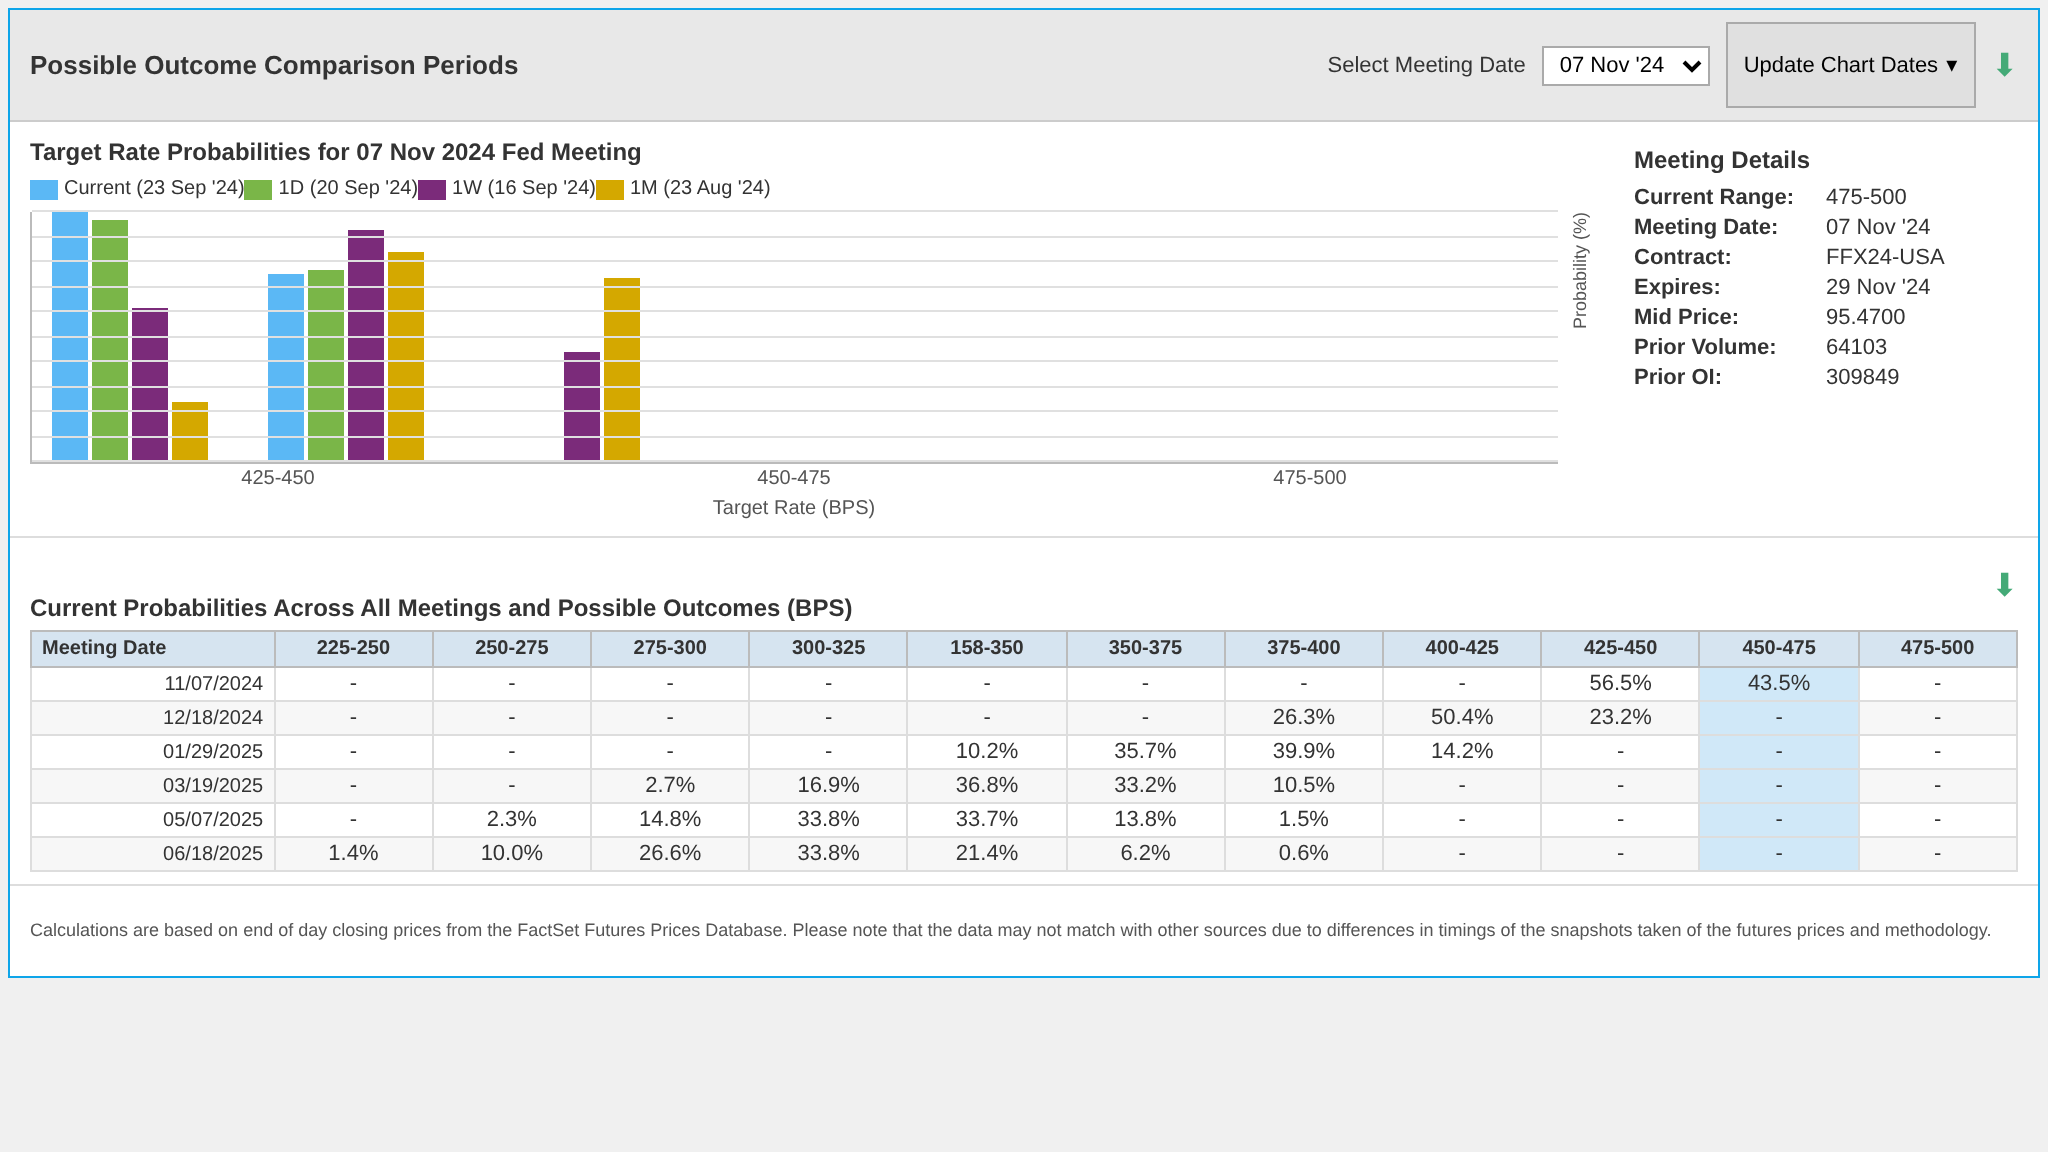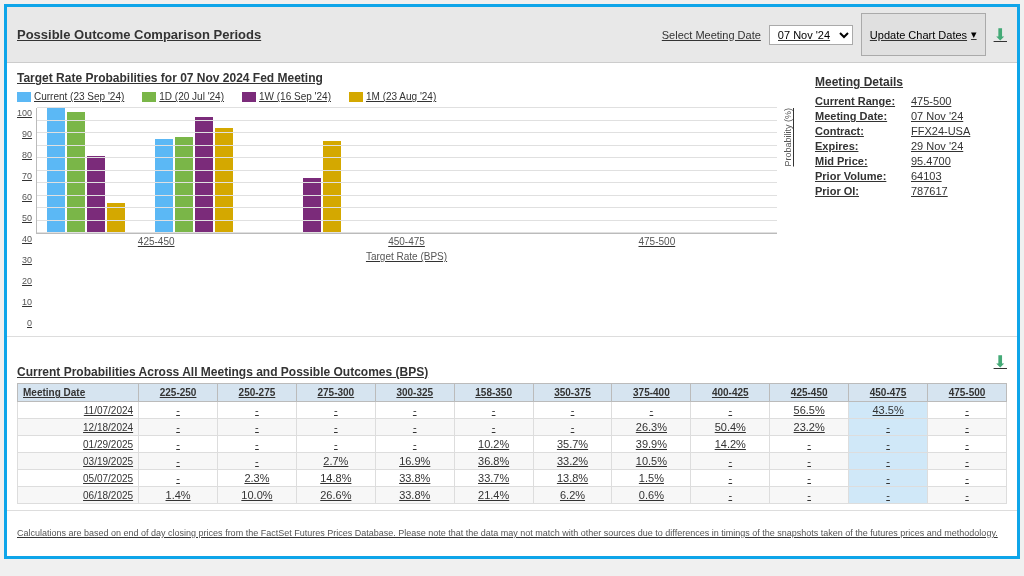--- a/index.html
+++ b/index.html
@@ -1,30 +1,30 @@
 <!DOCTYPE html>
 <html><head>
   <meta charset="utf-8">
   <style>
     * { box-sizing: border-box; margin: 0; padding: 0; }
     body { font-family: Arial, sans-serif; font-size: 12px; background: #f0f0f0; color: #333; width: 1024px; }
-    .main-container { background: #fff; border: 3px solid #0ea5e9; margin: 4px; text-decoration: underline; }
+    .main-container { background: #fff; border: 1px solid #0ea5e9; margin: 4px; }
     .header-bar { background: #e8e8e8; border-bottom: 1px solid #ccc; padding: 6px 10px; display: flex; align-items: center; justify-content: space-between; }
     .header-title { font-size: 13px; font-weight: bold; color: #333; }
     .header-right { display: flex; align-items: center; gap: 8px; }
     .select-label { font-size: 11px; color: #333; }
     .meeting-select { font-size: 11px; padding: 2px 4px; border: 1px solid #aaa; background: #fff; }
     .btn-update { font-size: 11px; padding: 14px 8px; background: #e0e0e0; border: 1px solid #aaa; cursor: pointer; display: flex; align-items: center; gap: 4px; }
     .download-icon { color: #4a7; font-size: 16px; cursor: pointer; }
 
     
     .chart-section { padding: 8px 10px; display: flex; gap: 10px; }
     .chart-left { flex: 1; }
     .chart-title { font-size: 12px; font-weight: bold; color: #333; margin-bottom: 6px; }
-    .legend { display: flex; gap: 18px; margin-bottom: 6px; align-items: center; }
+    .legend { display: flex; gap: 0; margin-bottom: 6px; align-items: center; }
     .legend-item { display: flex; align-items: center; gap: 3px; font-size: 10px; }
     .legend-swatch { width: 14px; height: 10px; display: inline-block; }
     .chart-area { display: flex; gap: 0; align-items: flex-start; }
     .y-axis { display: flex; flex-direction: column; justify-content: space-between; align-items: flex-end; padding-right: 4px; height: 220px; font-size: 9px; color: #555; }
     .y-axis-label { writing-mode: vertical-rl; transform: rotate(180deg); font-size: 9px; color: #555; margin-left: 2px; text-align: center; }
     .bars-container { display: flex; align-items: flex-end; gap: 30px; padding: 0 10px; height: 220px; border-left: 1px solid #bbb; border-bottom: 1px solid #bbb; flex: 1; position: relative; }
     .grid-lines { position: absolute; top: 0; left: 0; right: 0; bottom: 0; pointer-events: none; }
     .grid-line { position: absolute; left: 0; right: 0; border-top: 1px solid #e0e0e0; }
     .bar-group { display: flex; gap: 2px; align-items: flex-end; }
     .bar { width: 18px; }
@@ -83,46 +83,33 @@
     <div class="chart-left">
       <div class="chart-title">Target Rate Probabilities for 07 Nov 2024 Fed Meeting</div>
 
       <div class="legend" id="legend-container">
           <div class="legend-item">
             <span class="legend-swatch" style="background:#5bb8f5;"></span>
             <span>Current (23 Sep '24)</span>
           </div>
           <div class="legend-item">
             <span class="legend-swatch" style="background:#7ab648;"></span>
-            <span>1D (20 Jul '24)</span>
+            <span>1D (20 Sep '24)</span>
           </div>
           <div class="legend-item">
             <span class="legend-swatch" style="background:#7b2b7a;"></span>
             <span>1W (16 Sep '24)</span>
           </div>
           <div class="legend-item">
             <span class="legend-swatch" style="background:#d4a800;"></span>
             <span>1M (23 Aug '24)</span>
           </div>
         </div>
 
       <div class="chart-area">
-        <div class="y-axis">
-          <span>100</span>
-          <span>90</span>
-          <span>80</span>
-          <span>70</span>
-          <span>60</span>
-          <span>50</span>
-          <span>40</span>
-          <span>30</span>
-          <span>20</span>
-          <span>10</span>
-          <span>0</span>
-        </div>
         <div style="display:flex;flex-direction:column;flex:1;">
           <div class="bars-container" id="bars-container">
 
             <div class="grid-lines" id="grid-lines">
                 <div class="grid-line" style="bottom: 0%;"></div>
                 <div class="grid-line" style="bottom: 10%;"></div>
                 <div class="grid-line" style="bottom: 20%;"></div>
                 <div class="grid-line" style="bottom: 30%;"></div>
                 <div class="grid-line" style="bottom: 40%;"></div>
                 <div class="grid-line" style="bottom: 50%;"></div>
@@ -186,21 +173,21 @@
           <div class="detail-row">
             <span class="detail-label">Mid Price:</span>
             <span class="detail-value">95.4700</span>
           </div>
           <div class="detail-row">
             <span class="detail-label">Prior Volume:</span>
             <span class="detail-value">64103</span>
           </div>
           <div class="detail-row">
             <span class="detail-label">Prior OI:</span>
-            <span class="detail-value">787617</span>
+            <span class="detail-value">309849</span>
           </div>
         </div>
     </div>
   </div>
 
   <div class="table-section">
     <div class="table-header-row">
       <span class="table-title">Current Probabilities Across All Meetings and Possible Outcomes (BPS)</span>
       <span class="table-download download-icon">⬇</span>
     </div>

